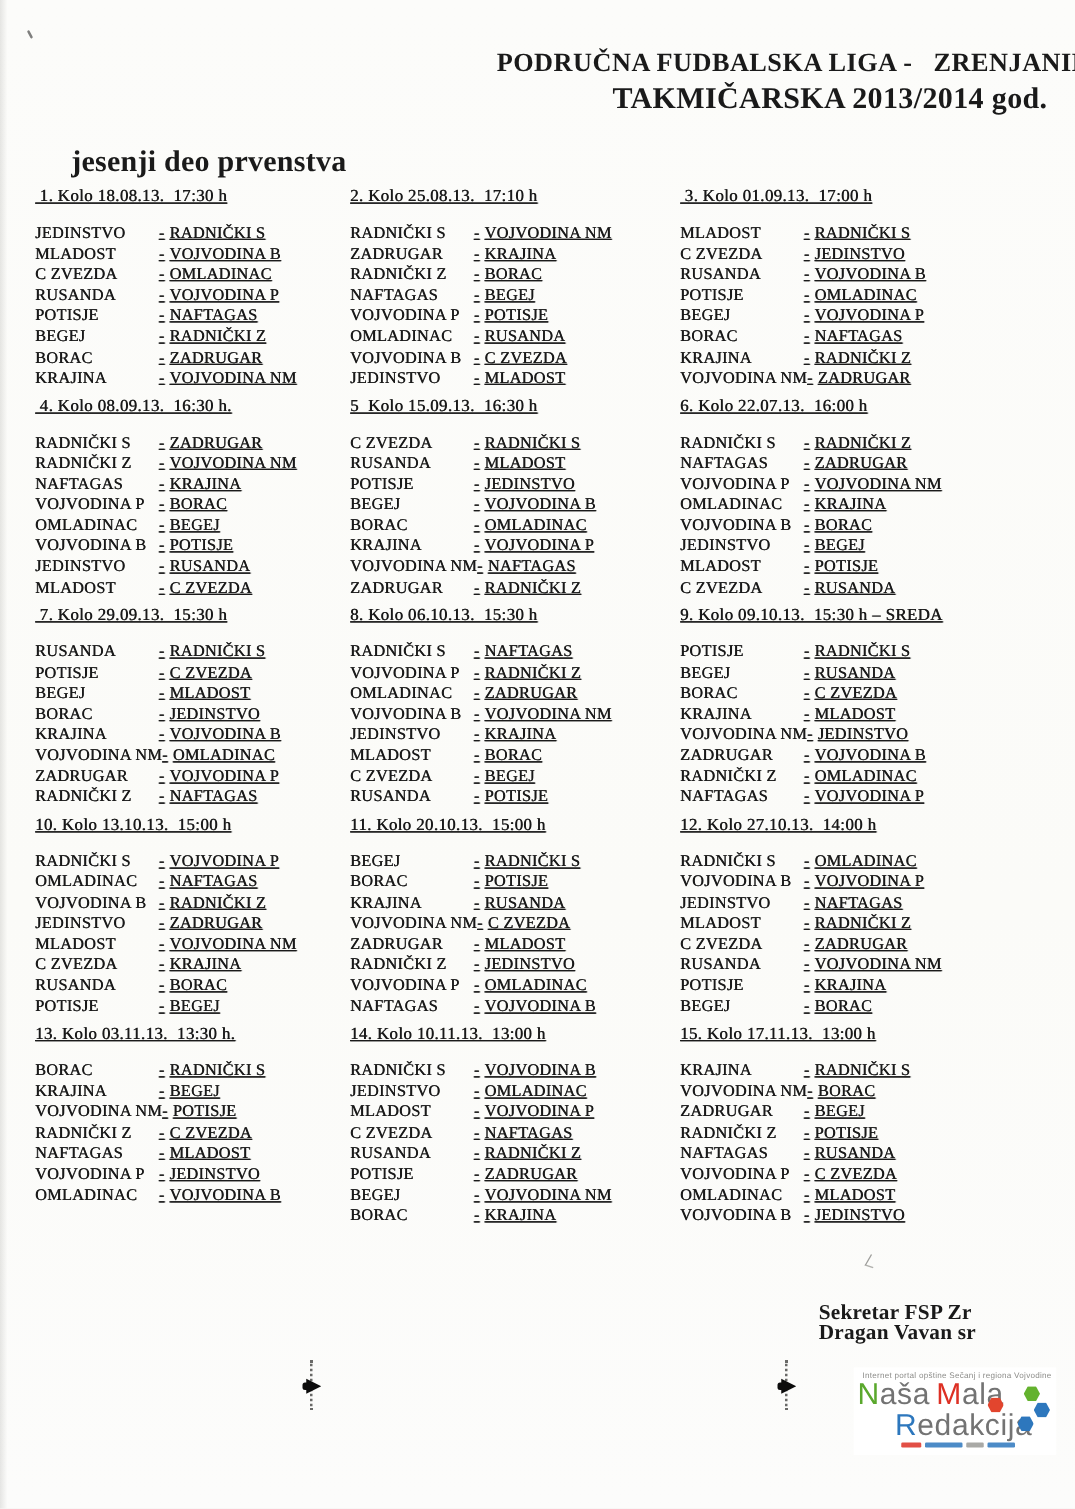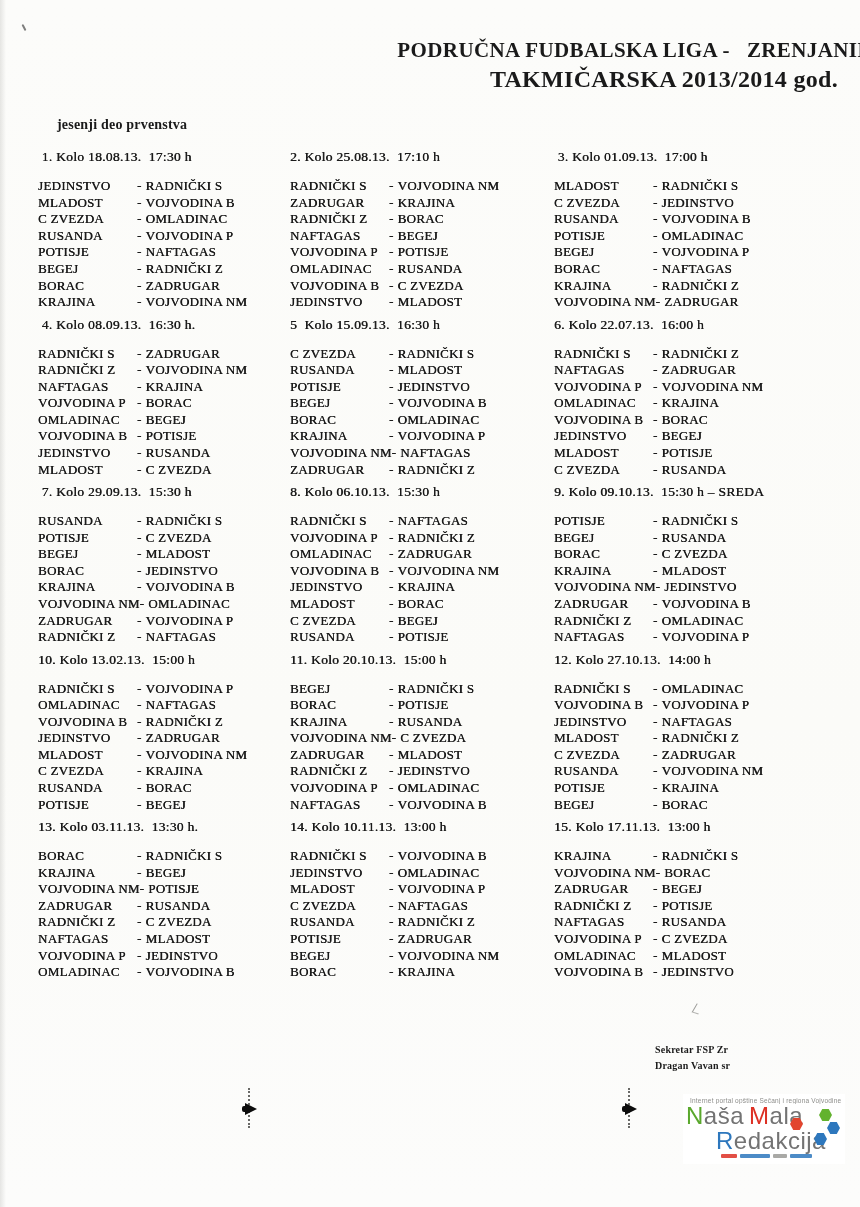--- a/index.html
+++ b/index.html
@@ -10,33 +10,33 @@
     font-family:"Liberation Serif",serif;color:#1a1a1a;
   }
   .page::before{ 
     content:"";position:absolute;left:0;top:0;width:6px;height:100%;
     background:linear-gradient(90deg,rgba(110,110,105,.16),rgba(110,110,105,0));
     pointer-events:none;
   }
   .titles{position:absolute;top:38px;left:0;width:860px;text-align:right;padding-left:20px;}
   .title1{position:relative;left:-7px;font-size:21px;font-weight:bold;letter-spacing:.4px;white-space:pre;}
   .title2{position:relative;left:-42px;font-size:24px;font-weight:bold;letter-spacing:.3px;margin-top:3px;white-space:pre;}
-  .season{position:absolute;left:57px;top:117px;font-size:14px;font-weight:bold;letter-spacing:.2px;}
+  .season{position:absolute;left:57px;top:117px;font-size:24px;font-weight:bold;letter-spacing:.2px;}
   .rounds-grid{
-    position:absolute;left:38px;top:149px;width:808px;
-    display:grid;grid-template-columns:252px 264px 1fr;grid-auto-rows:167.5px;
+    position:absolute;left:28px;top:149px;width:808px;
+    display:grid;grid-template-columns:252px 264px 1fr;grid-auto-rows:167.5px;text-decoration:underline;
   }
   .round-header{
     margin:0 0 13px 0;font-size:13.5px;font-weight:normal;white-space:pre;
     letter-spacing:.3px;text-shadow:.4px 0 0 currentColor;
   }
   .match-row{font-size:13px;line-height:16.6px;letter-spacing:.25px;text-shadow:.35px 0 0 currentColor;white-space:nowrap;}
   .match-row .home{display:inline-block;min-width:99px;}
   .match-row .sep{margin-right:4px;}
-  .signature{position:absolute;left:655px;top:1042px;font-size:10px;font-weight:bold;line-height:16px;letter-spacing:.2px;}
+  .signature{position:absolute;left:655px;top:1042px;font-size:17px;font-weight:bold;line-height:16px;letter-spacing:.2px;}
   
   .tick-topleft{position:absolute;left:23px;top:24px;width:2px;height:7px;background:#4a4a48;transform:rotate(-28deg);opacity:.7;border-radius:1px;}
   .squiggle{position:absolute;left:694px;top:1004px;width:6px;height:9px;border-left:1.6px solid #6a6a66;border-bottom:1px solid #8a8a86;transform:rotate(18deg) skewX(-12deg);opacity:.65;}
   .arrow-mark{position:absolute;width:18px;height:30px;}
   .arrow-mark .dots{position:absolute;left:7px;top:-6px;height:40px;border-left:2px dotted #454543;opacity:.8;}
   .arrow-mark .tri{position:absolute;left:4px;top:9px;width:0;height:0;border-left:12px solid #0c0c0c;border-top:6px solid transparent;border-bottom:6px solid transparent;}
   .arrow-mark .tail{position:absolute;left:1px;top:12px;width:6px;height:6px;background:#0c0c0c;border-radius:2px;}
   .arrow-1{left:241px;top:1094px;}
   .arrow-2{left:621px;top:1094px;}
   
@@ -398,21 +398,21 @@
     <span class="home">RADNIČKI Z</span><span class="sep">-</span><span class="away">OMLADINAC</span>
   </div>
 
   <div class="match-row">
     <span class="home">NAFTAGAS</span><span class="sep">-</span><span class="away">VOJVODINA P</span>
   </div>
 </div>
   </section>
 
   <section class="round">
-    <h3 class="round-header">10. Kolo 13.02.13.  15:00 h</h3>
+    <h3 class="round-header">10. Kolo 13.10.13.  15:00 h</h3>
     <div class="match-list">
   <div class="match-row">
     <span class="home">RADNIČKI S</span><span class="sep">-</span><span class="away">VOJVODINA P</span>
   </div>
 
   <div class="match-row">
     <span class="home">OMLADINAC</span><span class="sep">-</span><span class="away">NAFTAGAS</span>
   </div>
 
   <div class="match-row">
@@ -523,23 +523,20 @@
   </div>
 
   <div class="match-row">
     <span class="home">KRAJINA</span><span class="sep">-</span><span class="away">BEGEJ</span>
   </div>
 
   <div class="match-row">
     <span class="home">VOJVODINA NM</span><span class="sep">-</span><span class="away">POTISJE</span>
   </div>
 
-  <div class="match-row">
-    <span class="home">ZADRUGAR</span><span class="sep">-</span><span class="away">RUSANDA</span>
-  </div>
 
   <div class="match-row">
     <span class="home">RADNIČKI Z</span><span class="sep">-</span><span class="away">C ZVEZDA</span>
   </div>
 
   <div class="match-row">
     <span class="home">NAFTAGAS</span><span class="sep">-</span><span class="away">MLADOST</span>
   </div>
 
   <div class="match-row">

